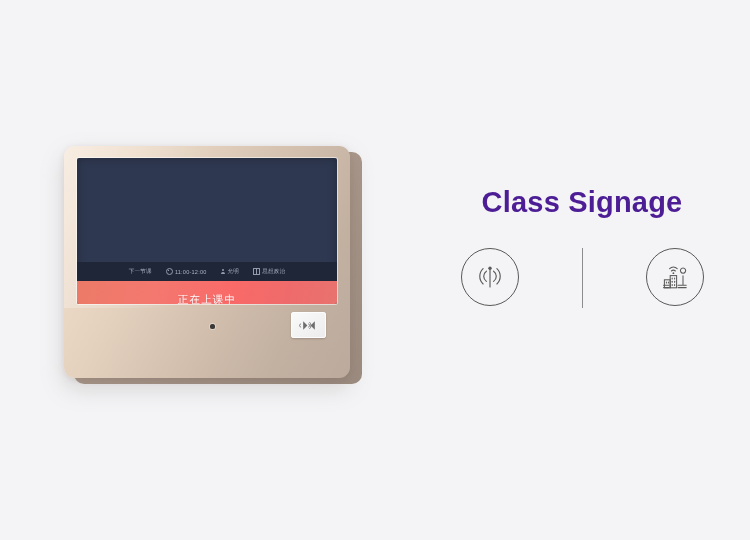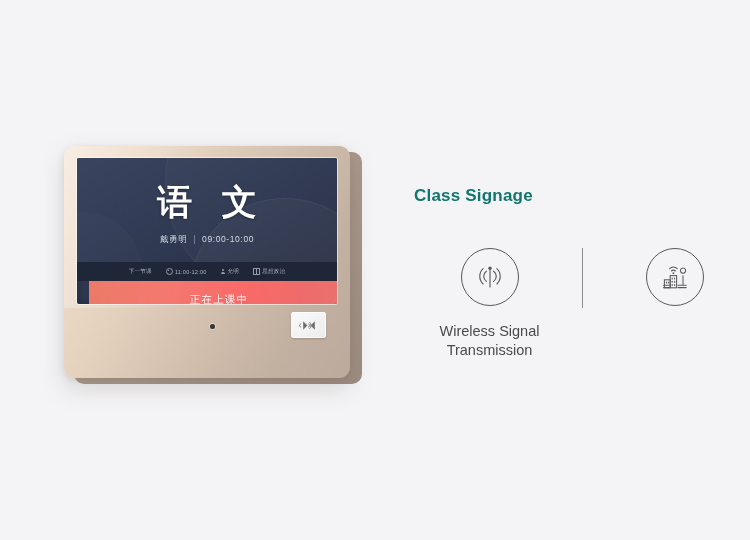--- a/index.html
+++ b/index.html
@@ -159,21 +159,21 @@
   .mini-ico.clock { border: 0.7px solid #aab1c2; border-radius: 50%; }
   .mini-ico.clock::after { content:""; position:absolute; left:1.6px; top:0.8px; width:0.7px; height:1.6px; background:#aab1c2; }
   .mini-ico.person::before { content:""; position:absolute; left:1.4px; top:0; width:2.2px; height:2.2px; border-radius:50%; background:#aab1c2; }
   .mini-ico.person::after { content:""; position:absolute; left:0.4px; top:2.6px; width:4.2px; height:2.2px; border-radius:2px 2px 0 0; background:#aab1c2; }
   .mini-ico.book { border: 0.7px solid #aab1c2; border-radius: 0.5px; }
   .mini-ico.book::after { content:""; position:absolute; left:1.7px; top:0; width:0.6px; height:100%; background:#aab1c2; }
 
   
   #status-banner {
     position: absolute;
-    left: 12px;
+    left: 0;
     top: 123px;
     width: 100%;
     height: 37px;
     background: linear-gradient(100deg, #ec7a68 0%, #f4786f 30%, #f96a68 58%, #ef6b6b 80%, #e8736e 100%);
     display: flex;
     align-items: center;
     justify-content: center;
     color: #ffffff;
     font-size: 10.5px;
     letter-spacing: 1.2px;
@@ -210,24 +210,24 @@
   
   #info-panel {
     position: absolute;
     left: 400px;
     top: 186px;
     width: 350px;
     height: 200px;
   }
 
   #panel-title {
-    text-align: left;
-    font-size: 17px;
+    text-align: center;
+    font-size: 29px;
     font-weight: bold;
-    color: #0f766e;
+    color: #4c1d95;
     letter-spacing: 0.2px;
     margin: 0;
     padding-left: 14px;
   }
 
   #features {
     position: absolute;
     left: 0;
     top: 62px;
     width: 100%;
@@ -283,31 +283,20 @@
   <div id="device">
 
     <div id="device-side"></div>
 
     <div id="device-body">
 
       <div id="device-sheen"></div>
 
       <div id="screen">
 
-        <div id="screen-main">
-          <div class="arc" id="arc-1"></div>
-          <div class="arc" id="arc-2"></div>
-          <div class="arc" id="arc-3"></div>
-
-          <div id="course-title">语 文</div>
-
-          <div id="course-meta">
-            <span>戴勇明</span><span class="sep">|</span><span>09:00-10:00</span>
-          </div>
-        </div>
 
         <div id="next-strip">
           <span class="seg">
             <span>下一节课</span>
           </span>
           <span class="seg">
             <span class="mini-ico clock"></span>
             <span>11:00-12:00</span>
           </span>
           <span class="seg">
@@ -351,22 +340,20 @@
           <g stroke="#5a5a5a" stroke-width="1.15" fill="none" stroke-linecap="round">
             <line x1="17" y1="9.5" x2="17" y2="27"></line>
             <circle cx="17" cy="8.3" r="1.7" fill="#5a5a5a" stroke="none"></circle>
             <path d="M13.4 11.2 A6.2 6.2 0 0 0 13.4 21.4"></path>
             <path d="M20.6 11.2 A6.2 6.2 0 0 1 20.6 21.4"></path>
             <path d="M10.1 8.6 A10.6 10.6 0 0 0 10.1 24.0"></path>
             <path d="M23.9 8.6 A10.6 10.6 0 0 1 23.9 24.0"></path>
           </g>
         </svg>
       </div>
-      <div class="feature-label">Wireless Signal
-Transmission</div>
     </div>
 
     <div id="feature-divider"></div>
 
     <div class="feature">
       <div class="feature-icon">
         <svg width="36" height="34" viewBox="0 0 36 34">
           <g stroke="#5a5a5a" stroke-width="1.05" fill="none" stroke-linecap="round">
 
             <path d="M12.6 8.6 A5.6 5.6 0 0 1 20.2 8.6"></path>

